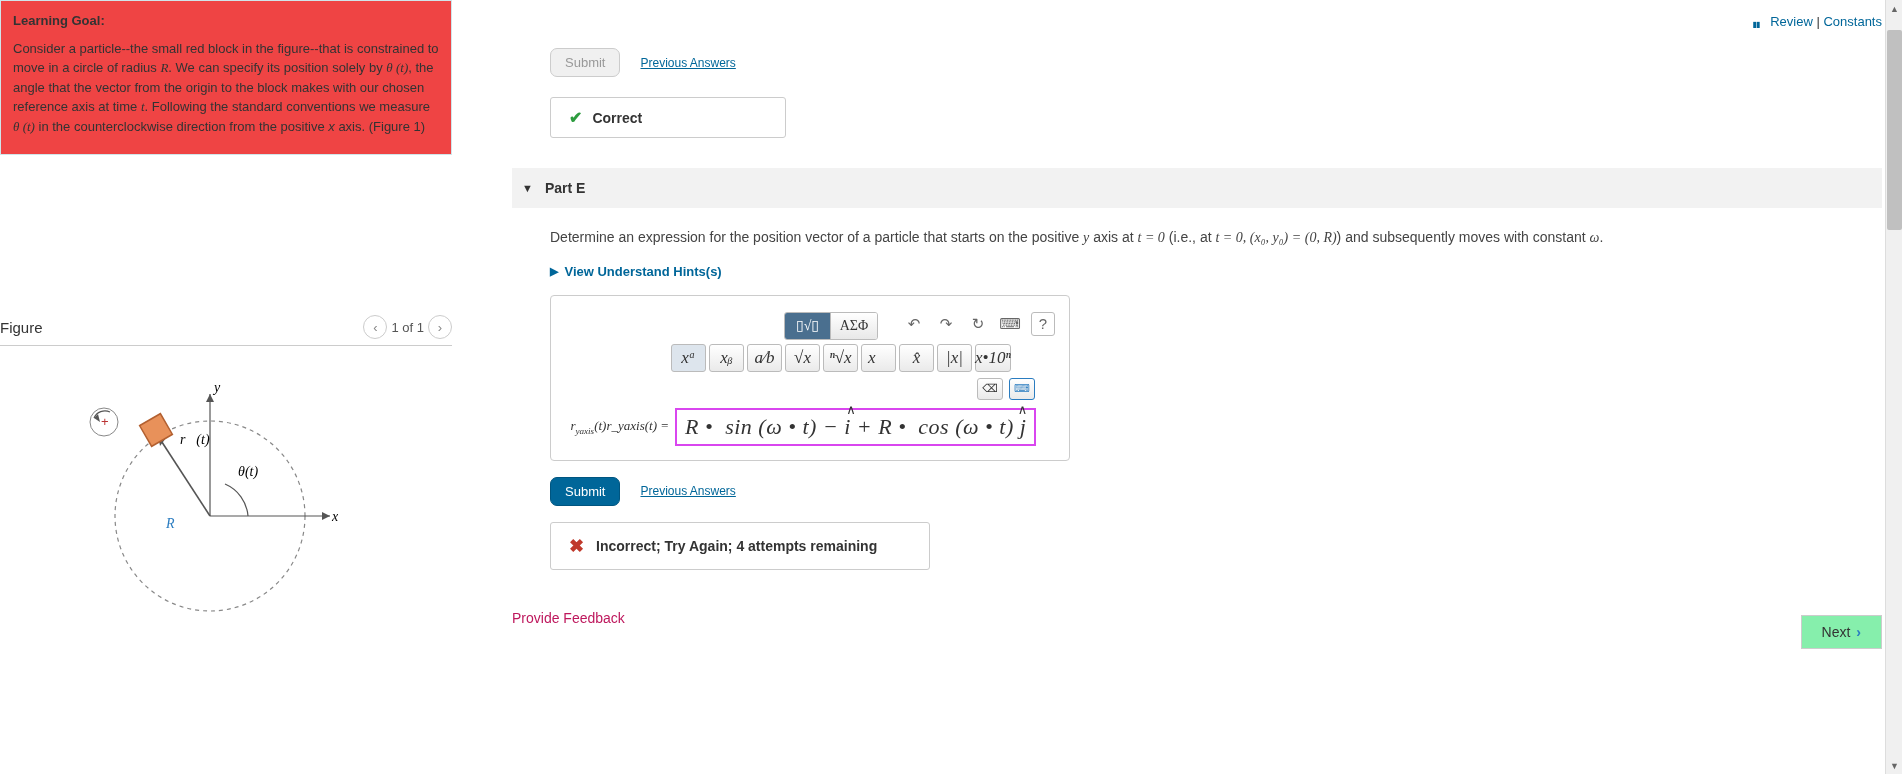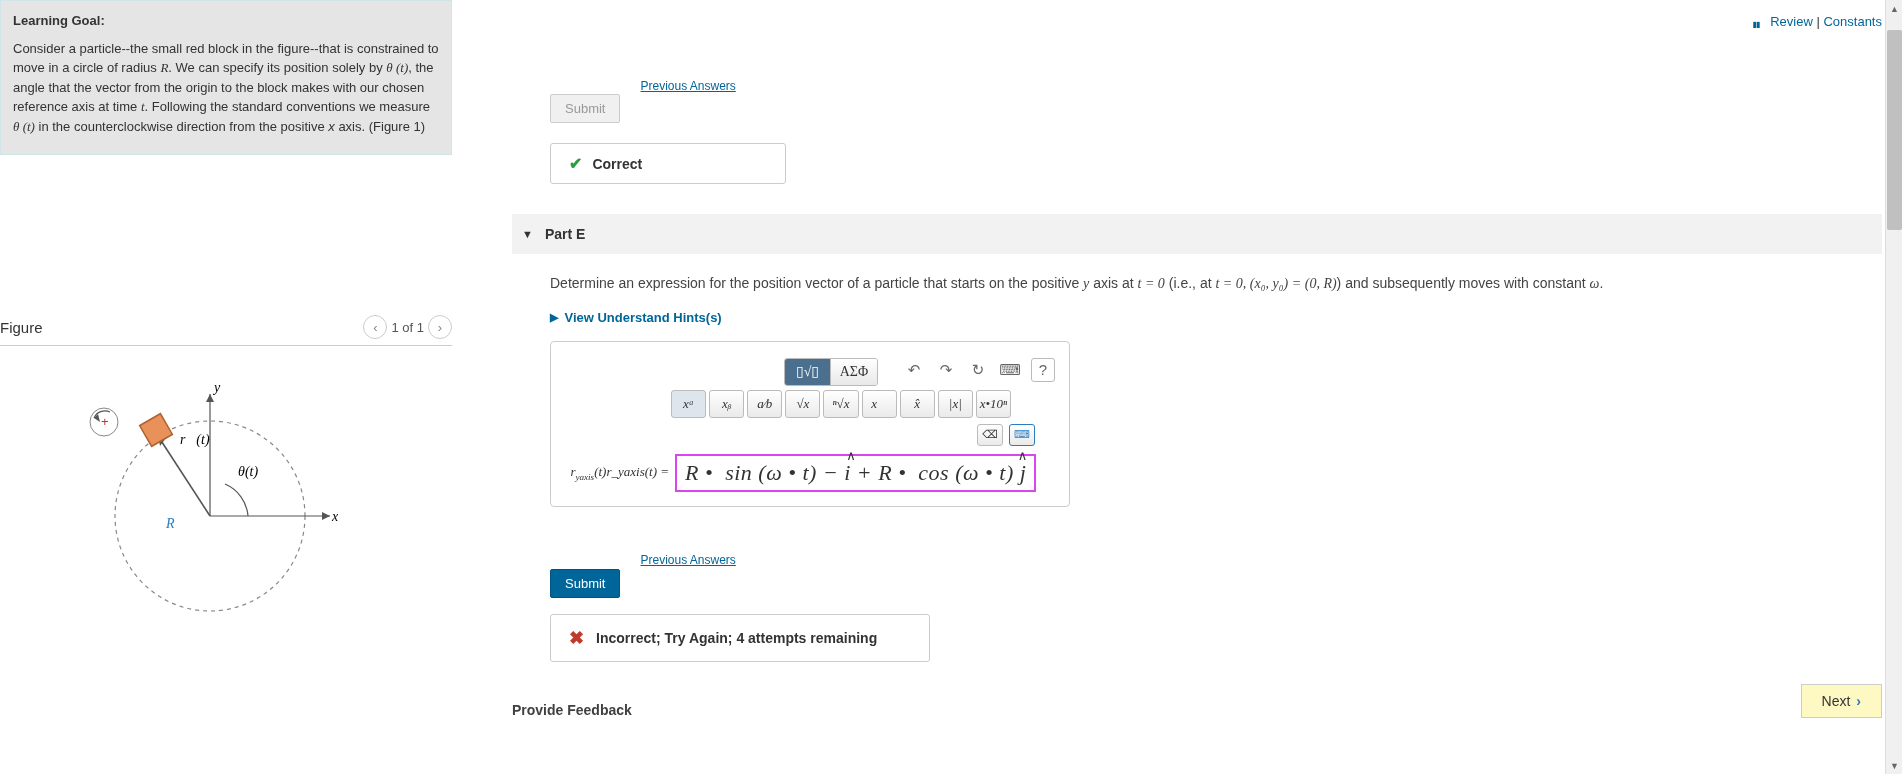--- a/index.html
+++ b/index.html
@@ -1,66 +1,66 @@
 <!DOCTYPE html>
 <html><head>
 <meta charset="utf-8">
 <style>
   * { box-sizing: border-box; margin: 0; padding: 0; }
   body { font-family: Arial, Helvetica, sans-serif; font-size: 14px; color: #333; background: #fff; width: 1902px; }
   .container { display: flex; width: 100%; position: relative; }
   .left-col { width: 452px; padding: 0; }
   .right-col { flex: 1; padding: 8px 20px 0 60px; position: relative; }
-  .goal-box { background: #e5e5e5; padding: 10px 12px; border: 1px solid #d0e5ea; font-size: 13px; line-height: 1.5; color: #333; }
+  .goal-box { background: #ef4444; padding: 10px 12px; border: 1px solid #d0e5ea; font-size: 13px; line-height: 1.5; color: #333; }
   .goal-box p { margin-bottom: 8px; }
   .goal-title { font-weight: bold; }
   .figure-section { margin-top: 160px; }
   .figure-header { display: flex; justify-content: space-between; align-items: center; border-bottom: 1px solid #ccc; padding-bottom: 6px; }
   .figure-header h3 { font-size: 15px; font-weight: normal; }
   .fig-nav { display: flex; align-items: center; gap: 4px; font-size: 13px; color: #555; }
   .fig-nav-btn { width: 24px; height: 24px; border: 1px solid #ccc; border-radius: 50%; background: #fff; display: flex; align-items: center; justify-content: center; cursor: pointer; color: #888; }
   .figure-content { padding: 30px 80px; }
   .top-links { position: absolute; top: 14px; right: 20px; font-size: 13px; }
   .top-links a { color: #006699; text-decoration: none; }
   .icon-pause { display: inline-block; width: 10px; margin-right: 4px; vertical-align: -1px; }
   .icon-pause::before { content: "▮▮"; font-size: 8px; letter-spacing: -1px; color: #006699; }
-  .btn { display: inline-block; padding: 6px 14px; font-size: 13px; border: 1px solid #ccc; border-radius: 2px; background: #f0f0f0; color: #999; cursor: pointer; margin-top: 46px; }
+  .btn { display: inline-block; padding: 6px 14px; font-size: 13px; border: 1px solid #ccc; border-radius: 7px; background: #f0f0f0; color: #999; cursor: pointer; }
   .btn.active { background: #006699; color: #fff; border-color: #005580; cursor: pointer; }
   .link { color: #006699; text-decoration: underline; font-size: 12px; cursor: pointer; }
   .section-row { display: flex; align-items: center; gap: 20px; margin-top: 40px; margin-left: 38px; }
   .correct-box { border: 1px solid #ccc; border-radius: 3px; padding: 10px 18px; display: flex; align-items: center; gap: 10px; font-size: 14px; font-weight: bold; width: 236px; margin-left: 38px; margin-top: 20px; }
   .check-icon { color: #2d9c3f; font-weight: bold; font-size: 16px; }
   .part-header { display: flex; align-items: center; background: #f2f2f2; padding: 12px 10px; margin-top: 30px; font-weight: bold; }
   .part-header .tri { margin-right: 12px; font-size: 11px; }
   .prompt { margin: 18px 0 0 38px; font-size: 14px; color: #444; line-height: 1.7; }
   .prompt .ital { font-style: italic; font-family: 'Times New Roman', serif; }
   .prompt strong { font-weight: bold; }
   .hints-link { color: #006699; font-size: 13px; font-weight: bold; margin: 14px 0 0 38px; display: flex; align-items: center; gap: 6px; cursor: pointer; }
   .eq-box { border: 1px solid #ccc; border-radius: 4px; margin: 16px 0 0 38px; width: 520px; padding: 16px 14px 14px 14px; position: relative; }
   .eq-toolbar-row { display: flex; align-items: center; justify-content: center; gap: 0px; margin-bottom: 4px; width: 312px; margin-left: 110px; position: relative; }
   .eq-toolbar-main { display: flex; border: 1px solid #bbb; border-radius: 3px; overflow: hidden; height: 28px; }
   .eq-tool { width: 46px; display: flex; align-items: center; justify-content: center; border-right: 1px solid #bbb; font-family: 'Times New Roman', serif; font-size: 14px; background: linear-gradient(#fff,#e8e8e8); cursor: pointer; }
   .eq-tool:last-child { border-right: none; }
   .eq-tool.active { background: #4a6f8f; color: #fff; }
   .eq-icons-right { position: absolute; right: 14px; top: 16px; display: flex; gap: 10px; align-items: center; }
   .eq-icon { width: 22px; height: 22px; display: flex; align-items: center; justify-content: center; color: #666; cursor: pointer; font-size: 15px; }
   .math-toolbar { display: flex; gap: 3px; justify-content: center; margin-bottom: 6px; width: 340px; margin-left: 106px; }
-  .math-btn { width: 36px; height: 28px; border: 1px solid #bbb; border-radius: 3px; background: linear-gradient(#fff,#eaeaea); display: flex; align-items: center; justify-content: center; font-family: 'Times New Roman', serif; font-style: italic; font-size: 13px; cursor: pointer; }
+  .math-btn { width: 36px; height: 28px; border: 1px solid #bbb; border-radius: 3px; background: linear-gradient(#fff,#eaeaea); display: flex; align-items: center; justify-content: center; font-family: 'Times New Roman', serif; font-style: italic; font-size: 17px; cursor: pointer; }
   .math-btn:first-child { background: #dde5ed; }
   .small-icons-row { display: flex; justify-content: flex-end; gap: 6px; margin-right: 20px; margin-bottom: 8px;}
   .small-icon { width: 26px; height: 22px; border: 1px solid #bbb; border-radius: 3px; background: linear-gradient(#fff,#eaeaea); display: flex; align-items: center; justify-content: center; font-size: 11px; cursor: pointer; }
   .small-icon.kb { border-color: #2a7cc0; color: #2a7cc0; }
   .answer-row { display: flex; align-items: center; gap: 6px; }
   .answer-label { font-family: 'Times New Roman', serif; font-size: 13px; font-style: italic; width: 104px; text-align: right; }
   .answer-input { border: 2px solid #d946ef; padding: 4px 8px; font-family: 'Times New Roman', serif; font-size: 22px; font-style: italic; min-width: 330px; letter-spacing: 0.5px; }
   .submit-row { display: flex; align-items: center; gap: 20px; margin: 16px 0 0 38px; }
   .incorrect-box { border: 1px solid #ccc; border-radius: 3px; padding: 12px 18px; display: flex; align-items: center; gap: 12px; font-weight: bold; margin: 16px 0 0 38px; width: 380px; }
   .x-icon { color: #c0392b; font-size: 18px; font-weight: bold; }
-  .feedback { color: #404040; margin-top: 40px; font-size: 14px; font-weight: bold; }
-  .next-btn { position: absolute; right: 20px; bottom: 0; border: 1px solid #ccc; padding: 8px 20px; background: #fef9c3; cursor: pointer; font-size: 14px; display: flex; align-items: center; gap: 6px; }
+  .feedback { color: #be185d; margin-top: 40px; font-size: 14px; }
+  .next-btn { position: absolute; right: 20px; bottom: 0; border: 1px solid #ccc; padding: 8px 20px; background: #86efac; cursor: pointer; font-size: 14px; display: flex; align-items: center; gap: 6px; }
   .scrollbar-mock { position: fixed; right: 0; top: 0; bottom: 0; width: 17px; background: #f0f0f0; border-left: 1px solid #ddd; }
   .scrollbar-thumb { position: absolute; top: 30px; width: 15px; left: 1px; height: 200px; background: #c0c0c0; border-radius: 2px; }
   .scrollbar-arrow { position: absolute; left: 0; width: 17px; height: 17px; background: #f0f0f0; display: flex; align-items: center; justify-content: center; font-size: 9px; color: #666; }
   .sub { font-size: 0.7em; vertical-align: sub; }
 </style>
 </head>
 <body>
 
 <div class="container">
   <div class="left-col">

